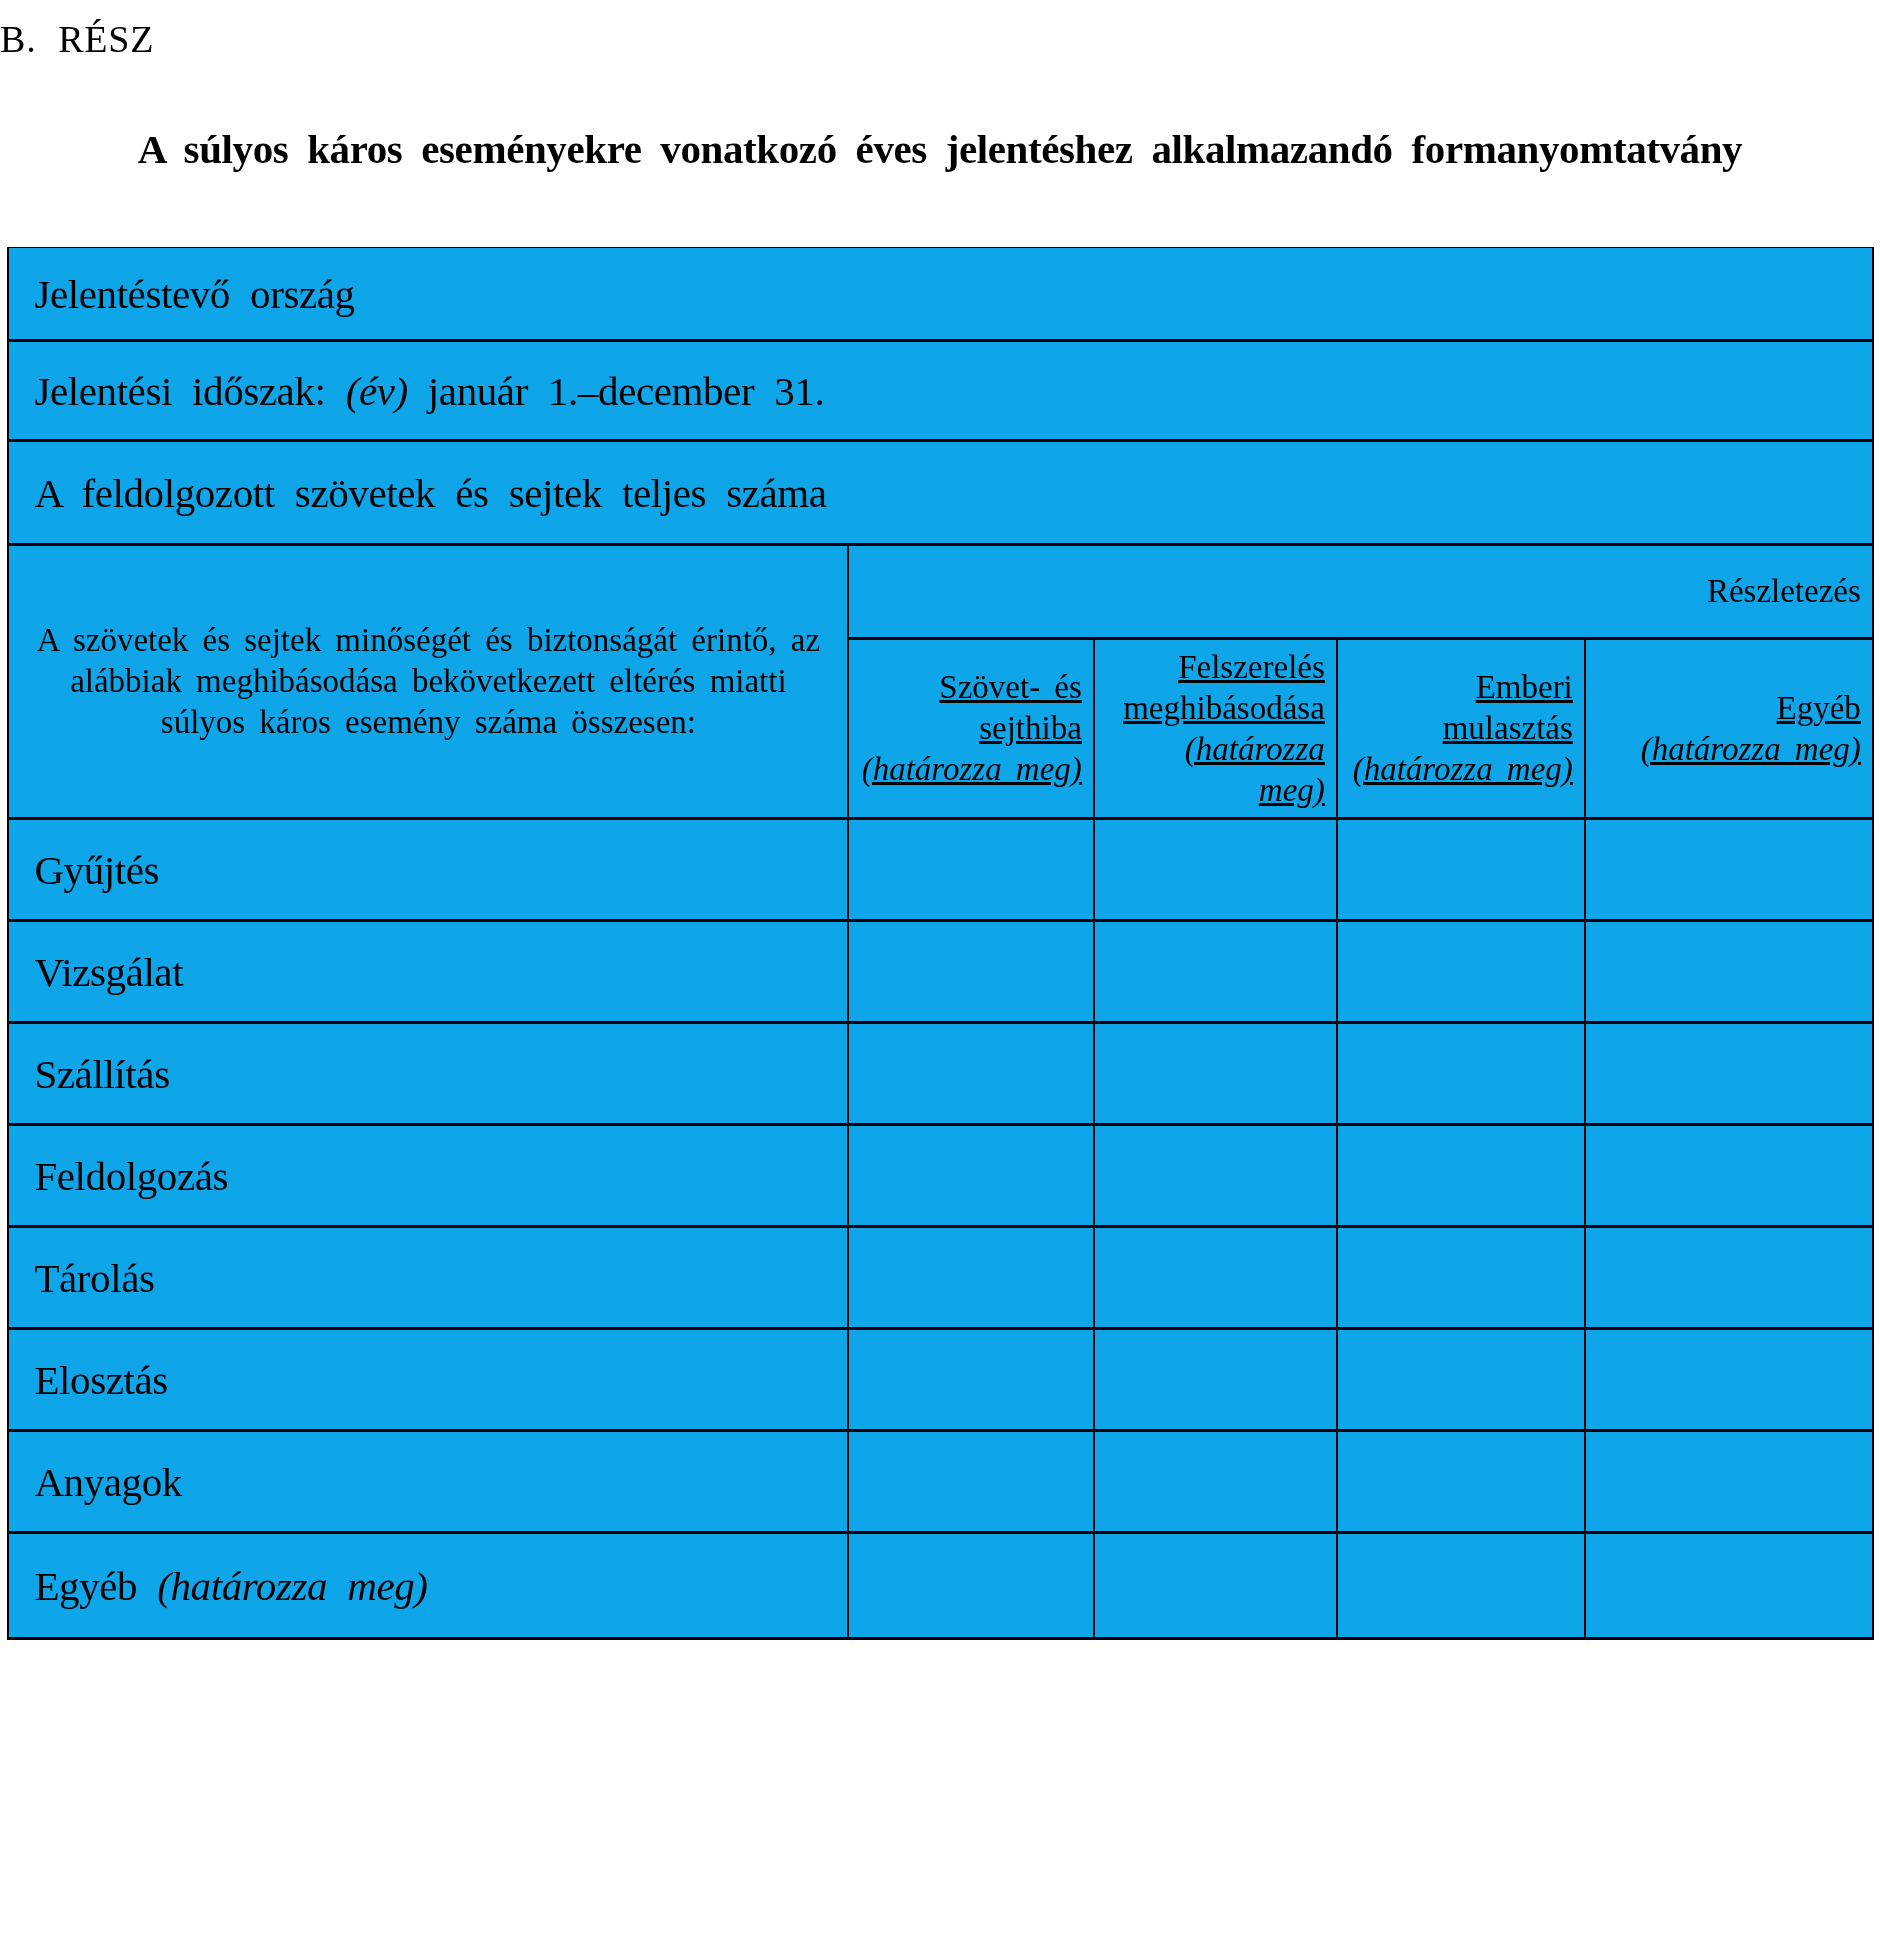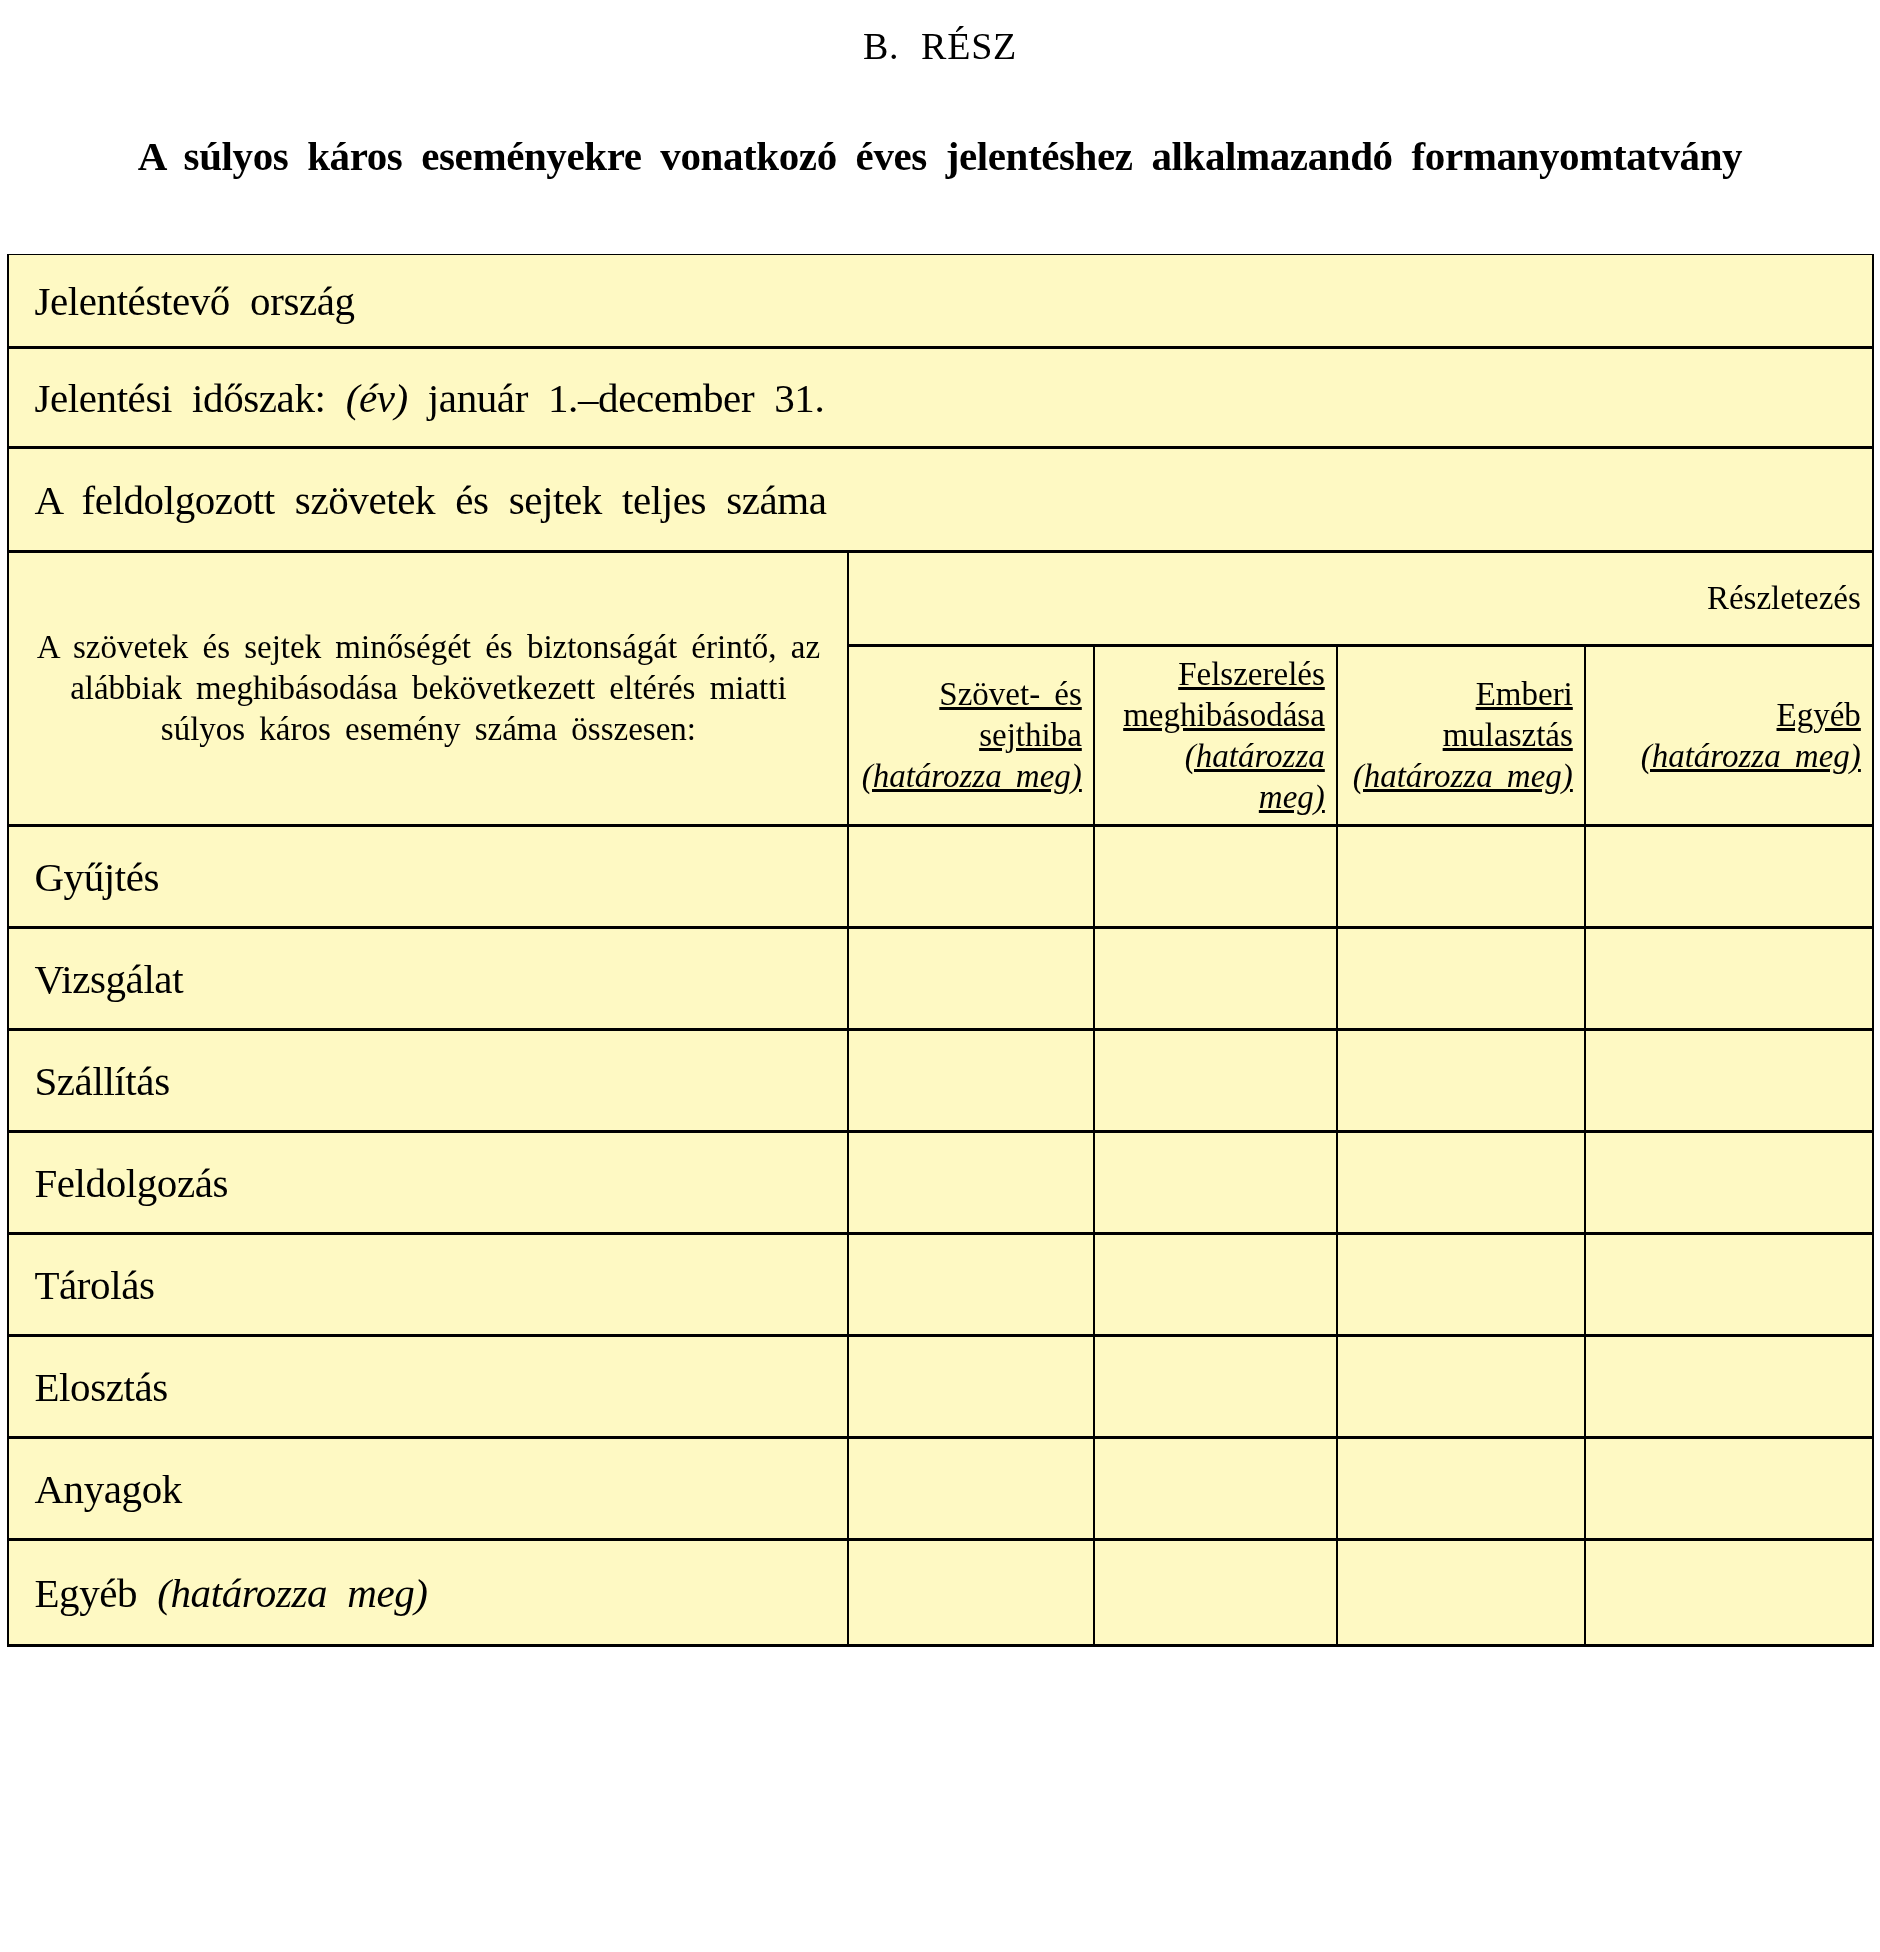--- a/index.html
+++ b/index.html
@@ -9,22 +9,22 @@
   }
   body {
     width: 1880px;
     height: 1952px;
     position: relative;
     font-family: "Liberation Serif", "DejaVu Serif", serif;
     color: #000;
     -webkit-font-smoothing: antialiased;
   }
   .title {
-    text-align: center;
-    padding-top: 24px;
+    text-align: left;
+    padding-top: 17px;
     font-size: 38px;
     font-weight: 400;
     letter-spacing: 0.8px;
     word-spacing: 0.3em;
   }
   .subtitle {
     text-align: center;
     margin-top: 64px;
     font-size: 41px;
     font-weight: 700;
@@ -38,21 +38,21 @@
     margin-left: 7.4px;
     margin-top: 74px;
   }
   table.form { border: 1.7px solid #000; }
   table.form tr { border-bottom: 3.3px solid #000; }
   table.form td {
     border-left: 2.5px solid #000;
     border-right: 2.5px solid #000;
     border-top: 0;
     vertical-align: middle;
-    background: #fef9c3;
+    background: #0ea5e9;
   }
   td.lbl {
     font-size: 41px;
     padding-left: 25px;
     padding-right: 16.5px;
     word-spacing: 0.25em;
     letter-spacing: -0.4px;
   }
   td.hdr-left {
     text-align: center;

